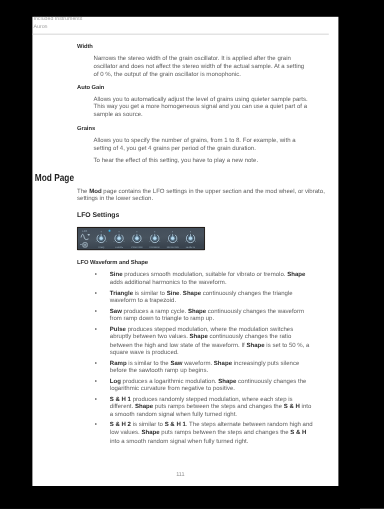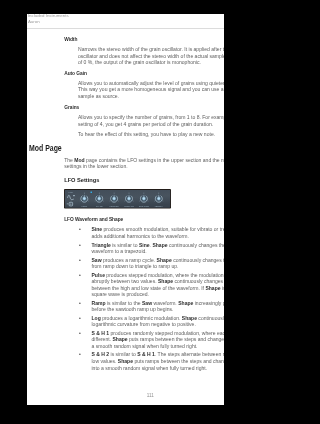--- a/index.html
+++ b/index.html
@@ -1,17 +1,17 @@
 <!DOCTYPE html>
 <html><head>
 <meta charset="utf-8">
 <style>
   html,body{margin:0;padding:0;background:#000;width:300px;height:424px;overflow:hidden;}
   body{font-family:"Liberation Sans",sans-serif;}
-  .page{position:absolute;left:26.8px;top:13.7px;width:197px;height:391.3px;background:#fff;overflow:hidden;}
+  .page{position:absolute;left:26.8px;top:13.7px;width:255px;height:391.3px;background:#fff;overflow:hidden;}
   .hdr{position:absolute;left:1.1px;top:-0.4px;font-size:4.4px;line-height:5.6px;color:#9d9d9d;}
   .rule{position:absolute;left:0;top:14.5px;width:247px;height:0.6px;background:#dcdcdc;}
   .pn{position:absolute;left:0;top:379.5px;width:247px;text-align:center;font-size:4.6px;color:#909090;}
   .abs{position:absolute;}
   .h3{font-size:4.85px;font-weight:bold;color:#2e2e2e;letter-spacing:-0.05px;}
   .tx{font-size:5.05px;line-height:6.55px;color:#5d5d5d;}
   .tx b, .h3 b{font-weight:bold;color:#2e2e2e;}
   .h1{font-size:8.5px;font-weight:bold;color:#1e1e1e;transform:scaleX(0.815);transform-origin:left top;white-space:nowrap;}
   .h2{font-size:5.7px;font-weight:bold;color:#262626;letter-spacing:-0.02px;}
   .bullet{position:absolute;font-size:5.05px;line-height:6.55px;color:#3f3f3f;}

